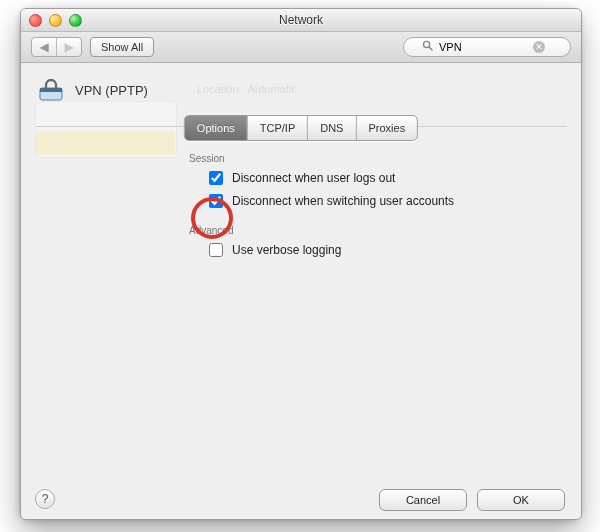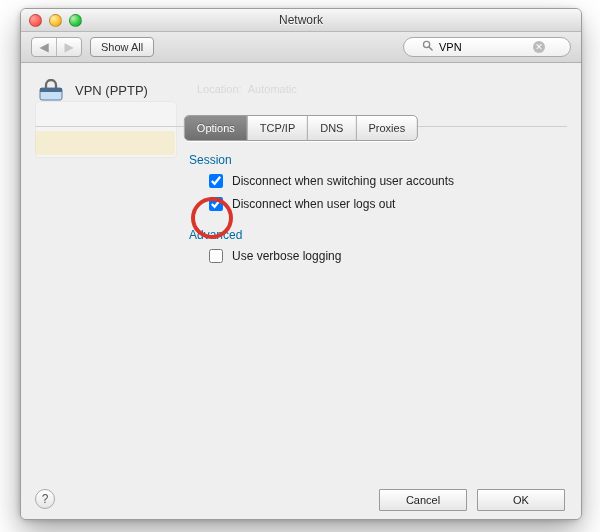--- a/index.html
+++ b/index.html
@@ -28,28 +28,28 @@
   .ghost-row{position:absolute;left:14px;top:68px;width:140px;height:24px;background:#f7df8e;opacity:.35;border-radius:2px}
   .header{position:absolute;left:16px;top:16px;display:flex;align-items:center;gap:10px}
   .lock{width:28px;height:22px;display:inline-block}
   .hname{font-size:13px;color:#333}
   .tabs{position:absolute;left:50%;top:52px;transform:translateX(-50%);display:flex;border:1px solid #9f9f9f;border-radius:5px;overflow:hidden;background:linear-gradient(#fff,#e3e3e3);box-shadow:0 1px 0 #fff}
   .tab{padding:6px 12px;font-size:11px;border-right:1px solid #aaa;color:#333}
   .tab:last-child{border-right:none}
   .tab.selected{background:linear-gradient(#8f8f8f,#6f6f6f);color:#fff;text-shadow:0 -1px 0 rgba(0,0,0,.3)}
   .hr{position:absolute;left:14px;right:14px;top:63px;height:1px;background:#cfcfcf}
   .panel{position:absolute;left:168px;top:86px;font-size:12px}
-  .group-title{font-size:12px;color:#0369a1;margin-top:4px;margin-bottom:4px}
+  .group-title{font-size:10px;color:#737373;margin-top:4px;margin-bottom:4px}
   .row{display:flex;align-items:center;gap:6px;margin:3px 0 3px 16px}
   input[type=checkbox]{width:14px;height:14px}
   .advgroup{margin-top:14px}
   .circle{position:absolute;width:34px;height:34px;border:4px solid #d9352a;border-radius:50%;pointer-events:none}
   .help{position:absolute;left:14px;bottom:12px;width:18px;height:18px;border:1px solid #aaa;border-radius:50%;background:linear-gradient(#fff,#e5e5e5);display:flex;align-items:center;justify-content:center;font-size:12px;color:#555}
   .footer-btns{position:absolute;right:16px;bottom:10px;display:flex;gap:10px}
-  .pbtn{border:1px solid #9a9a9a;border-radius:1px;background:linear-gradient(#fff,#e6e6e6);height:20px;min-width:62px;padding:0 12px;display:flex;align-items:center;justify-content:center;font-size:11px;color:#222;box-shadow:0 1px 0 #fff inset}
+  .pbtn{border:1px solid #9a9a9a;border-radius:6px;background:linear-gradient(#fff,#e6e6e6);height:20px;min-width:62px;padding:0 12px;display:flex;align-items:center;justify-content:center;font-size:11px;color:#222;box-shadow:0 1px 0 #fff inset}
   .faded{color:#c7c7c7}
   .bg-hint{position:absolute;color:#d9d9d9;font-size:11px;pointer-events:none}
 </style>
 </head>
 <body>
 
 <div class="stage">
   <div class="shadow"></div>
   <div class="window">
 
@@ -109,25 +109,25 @@
         <div class="tab selected">Options</div>
         <div class="tab">TCP/IP</div>
         <div class="tab">DNS</div>
         <div class="tab">Proxies</div>
       </div>
 
       <div class="panel">
         <div class="group-title">Session</div>
         <label class="row">
           <input type="checkbox" checked="" style="">
-          <span>Disconnect when switching user accounts</span>
+          <span>Disconnect when user logs out</span>
         </label>
         <label class="row">
           <input type="checkbox" checked="" style="">
-          <span>Disconnect when user logs out</span>
+          <span>Disconnect when switching user accounts</span>
         </label>
 
         <div class="advgroup">
           <div class="group-title">Advanced</div>
           <label class="row">
             <input type="checkbox" style="">
             <span>Use verbose logging</span>
           </label>
         </div>
       </div>

